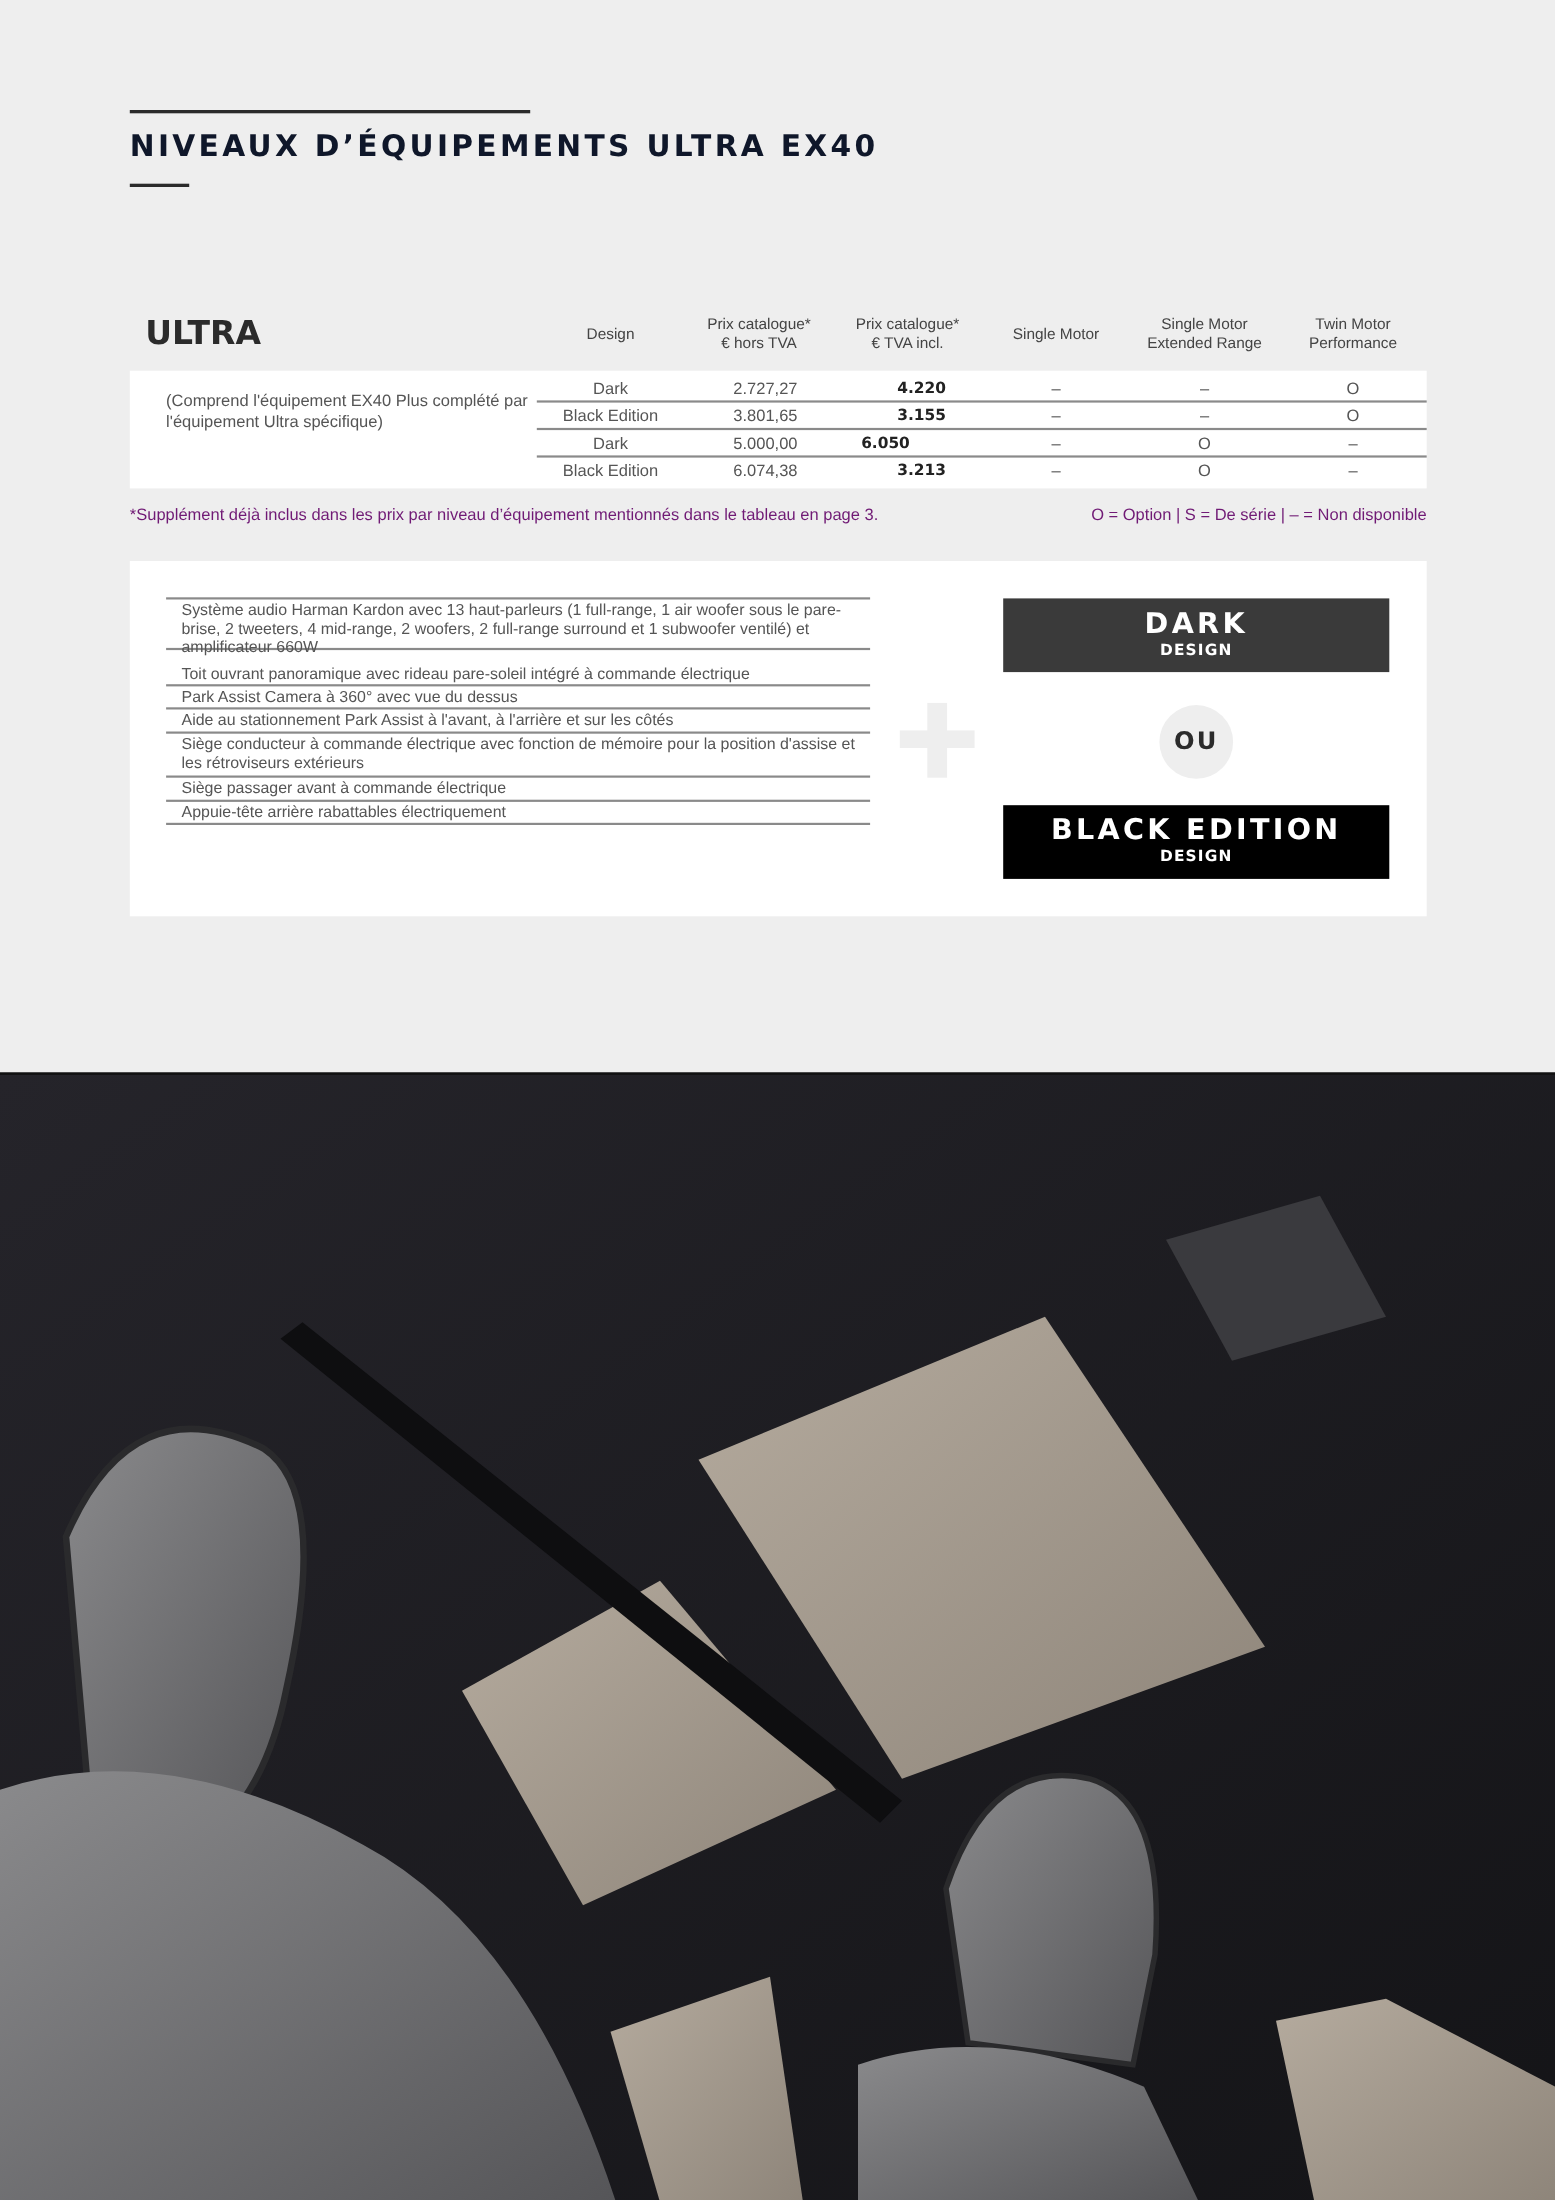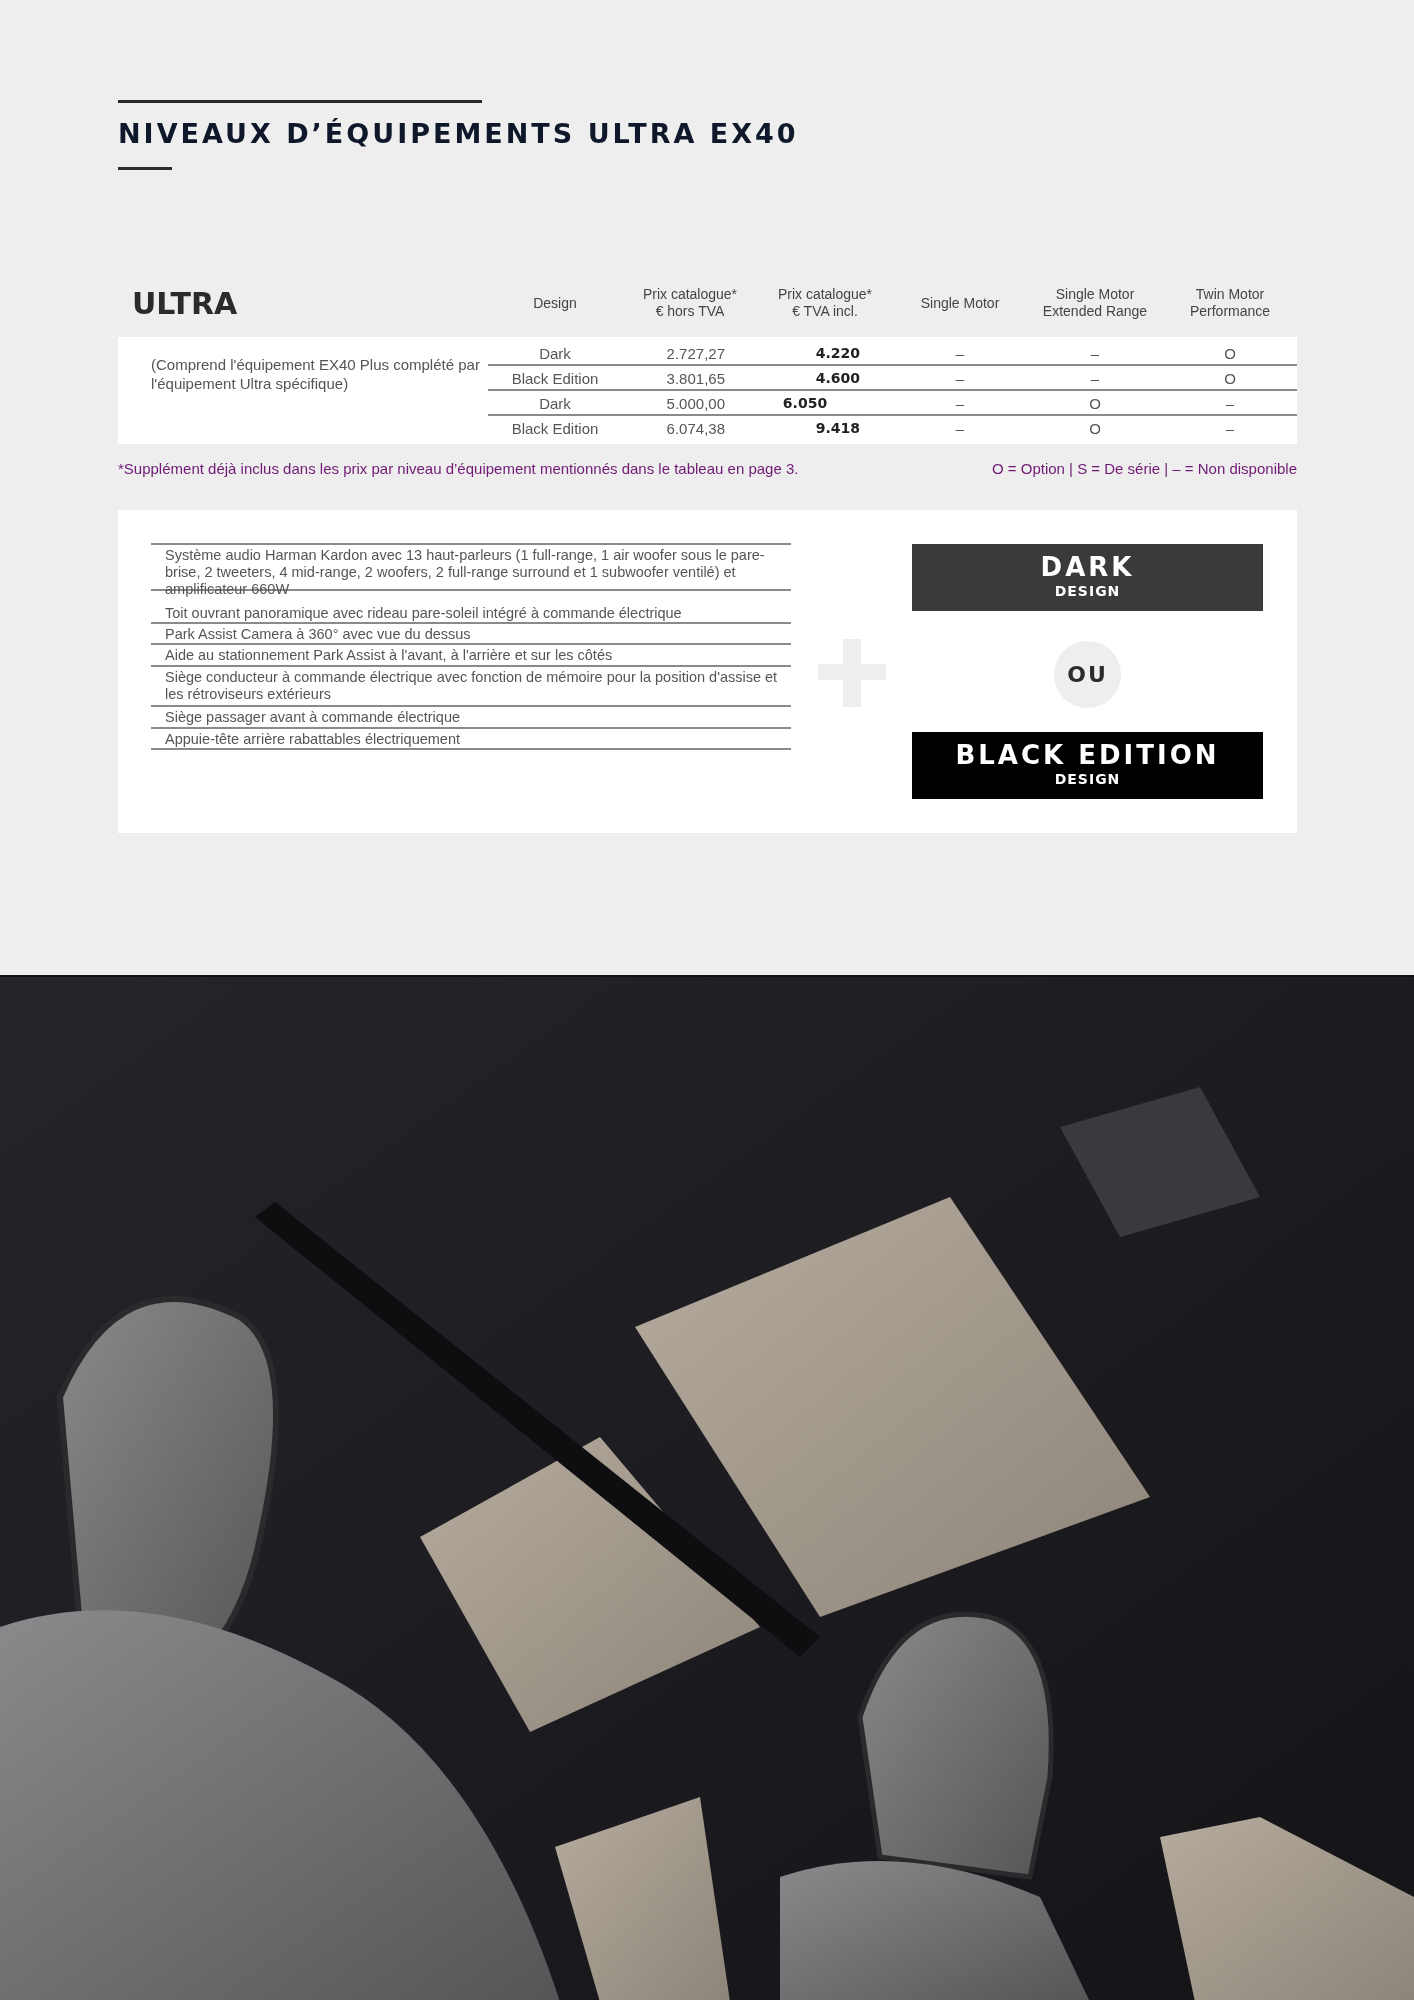--- a/index.html
+++ b/index.html
@@ -67,39 +67,39 @@
   <div class="cell" style="left:137px;width:100px;text-align:right;">2.727,27</div>
   <div class="cell bold" style="left:262px;width:110px;text-align:right;">4.220</div>
   <div class="cell" style="left:407px;width:130px;">–</div>
   <div class="cell" style="left:542px;width:130px;">–</div>
   <div class="cell" style="left:677px;width:130px;">O</div>
   <div class="sep"></div>
 </div>
 <div class="abs row" style="top:366px;">
   <div class="cell" style="left:17px;width:100px;">Black Edition</div>
   <div class="cell" style="left:137px;width:100px;text-align:right;">3.801,65</div>
-  <div class="cell bold" style="left:262px;width:110px;text-align:right;">4.600</div>
+  <div class="cell bold" style="left:262px;width:110px;text-align:right;">3.155</div>
   <div class="cell" style="left:407px;width:130px;">–</div>
   <div class="cell" style="left:542px;width:130px;">–</div>
   <div class="cell" style="left:677px;width:130px;">O</div>
   <div class="sep"></div>
 </div>
 <div class="abs row" style="top:391px;">
   <div class="cell" style="left:17px;width:100px;">Dark</div>
   <div class="cell" style="left:137px;width:100px;text-align:right;">5.000,00</div>
   <div class="cell bold" style="left:262px;width:110px;">6.050</div>
   <div class="cell" style="left:407px;width:130px;">–</div>
   <div class="cell" style="left:542px;width:130px;">O</div>
   <div class="cell" style="left:677px;width:130px;">–</div>
   <div class="sep"></div>
 </div>
 <div class="abs row" style="top:416px;">
   <div class="cell" style="left:17px;width:100px;">Black Edition</div>
   <div class="cell" style="left:137px;width:100px;text-align:right;">6.074,38</div>
-  <div class="cell bold" style="left:262px;width:110px;text-align:right;">9.418</div>
+  <div class="cell bold" style="left:262px;width:110px;text-align:right;">3.213</div>
   <div class="cell" style="left:407px;width:130px;">–</div>
   <div class="cell" style="left:542px;width:130px;">O</div>
   <div class="cell" style="left:677px;width:130px;">–</div>
 </div>
 
 <div class="abs foot" style="left:118px;">*Supplément déjà inclus dans les prix par niveau d’équipement mentionnés dans le tableau en page 3.</div>
 <div class="abs foot" style="right:117px;">O = Option | S = De série | – = Non disponible</div>
 
 <div class="abs panel"></div>
 <div class="abs feat-top"></div>

